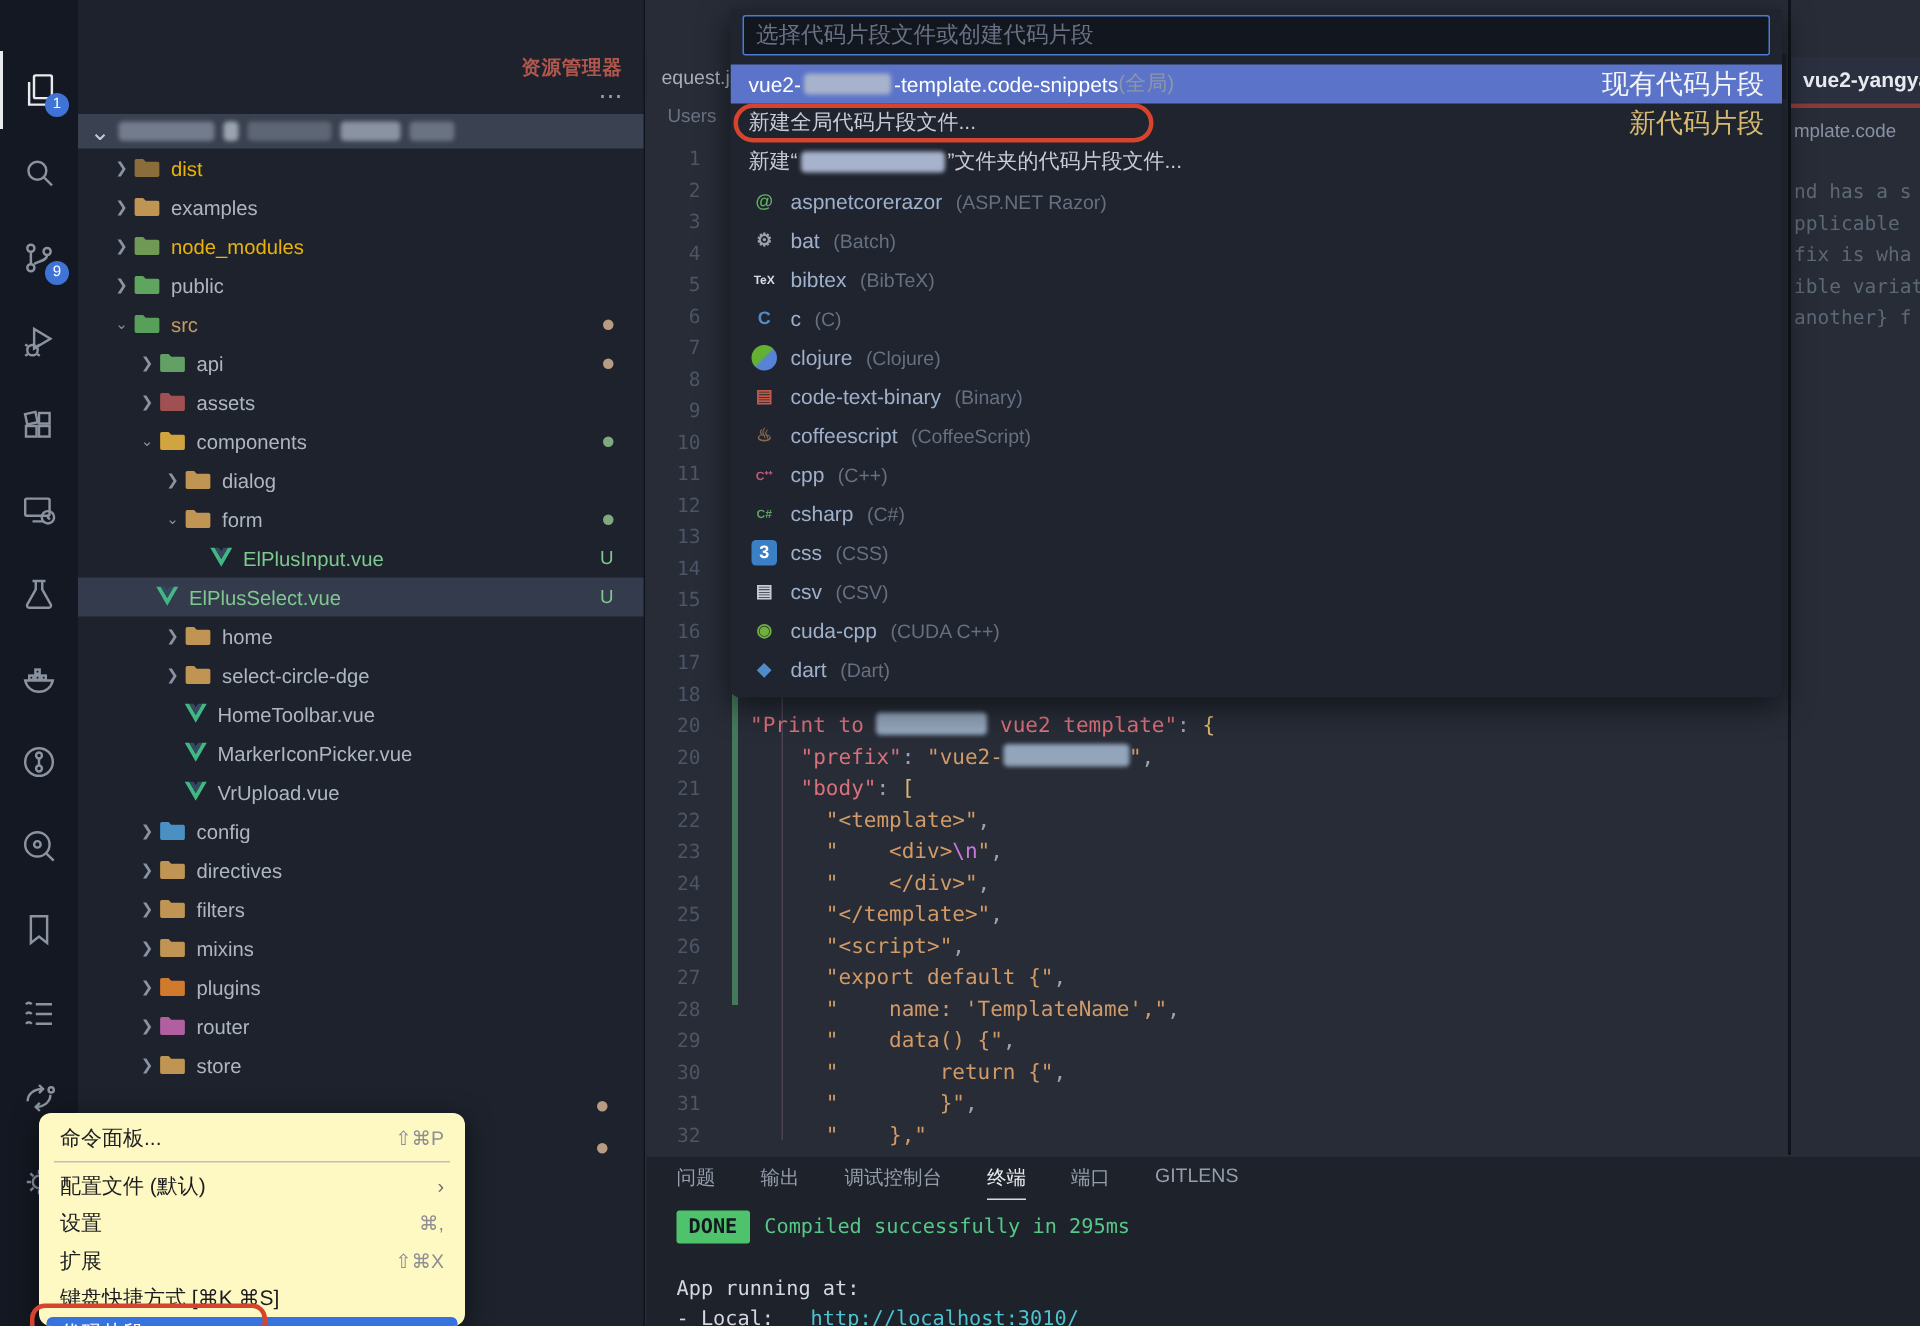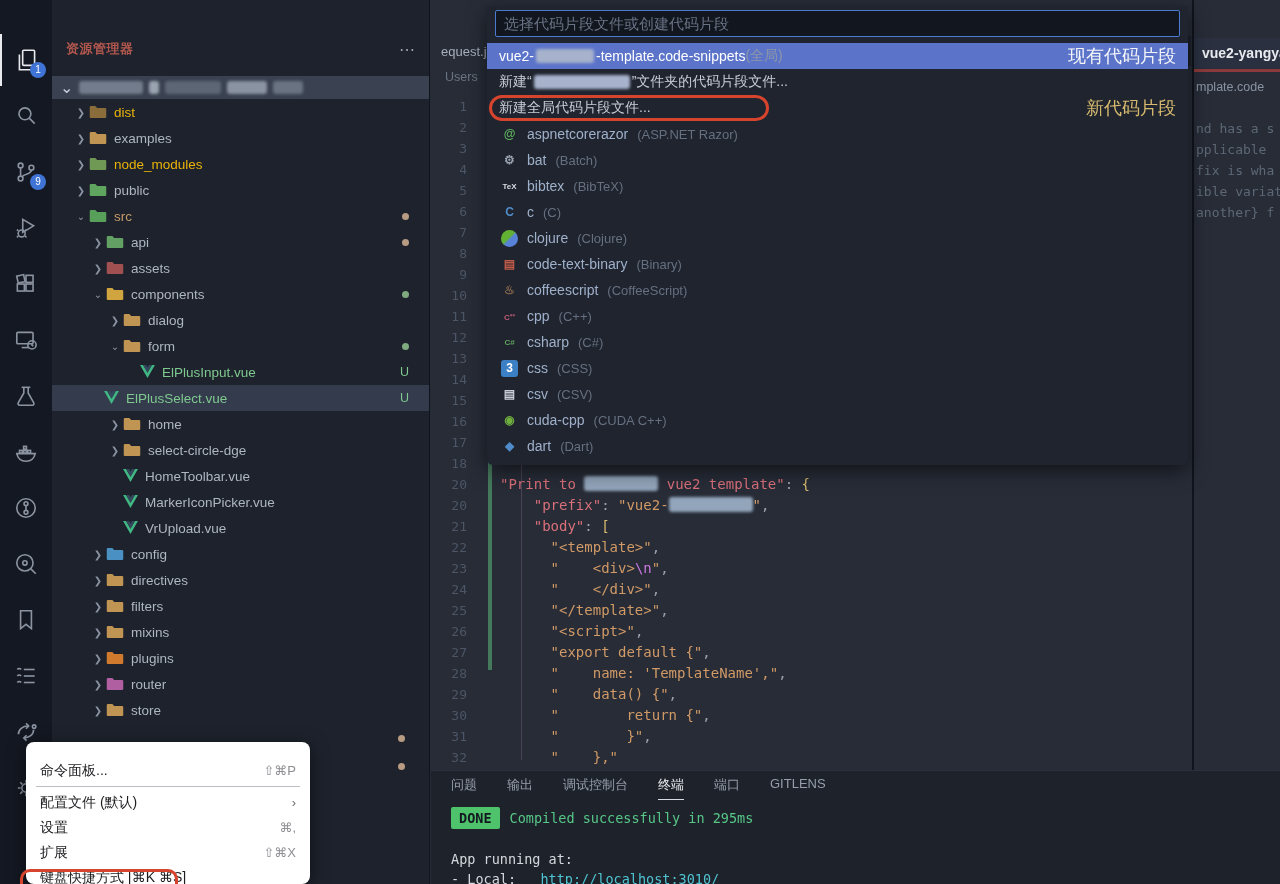--- a/index.html
+++ b/index.html
@@ -9,21 +9,21 @@
 
   
   #activitybar { position:absolute; left:0; top:0; width:52px; height:884px; background:#141822; z-index:5; }
   .act-item { position:absolute; left:0; width:52px; height:52px; display:flex; align-items:center; justify-content:center; color:#8b93a1; cursor:pointer; }
   .act-item.active { color:#e8eaee; border-left:2px solid #e8eaee; }
   .act-item svg { width:26px; height:26px; stroke:currentColor; fill:none; stroke-width:1.5; }
   .act-badge { position:absolute; right:6px; bottom:8px; min-width:16px; height:16px; border-radius:9px; background:#3f74d6; color:#fff; font-size:10px; line-height:16px; text-align:center; padding:0 3px; }
 
   
   #sidebar { position:absolute; left:52px; top:0; width:378px; height:884px; background:#1d222c; z-index:4; border-right:1px solid #10141c; }
-  #sidebar-title-row { position:absolute; top:36px; left:0; right:0; height:26px; display:flex; align-items:center; padding:0 14px; }
+  #sidebar-title-row { position:absolute; top:36px; left:0; right:0; height:26px; display:flex; align-items:flex-end; padding:0 14px;flex-direction:column; }
   #sidebar-title { font-size:13px; letter-spacing:.5px; color:#b2574e; font-weight:bold; }
   #sidebar-more { margin-left:auto; color:#9aa3b2; font-size:16px; cursor:pointer; }
   #tree { position:absolute; top:76px; left:0; right:0; }
   .root-row { height:23px; background:#3a4150; display:flex; align-items:center; padding:0 8px; gap:6px; }
   .root-row .chev { color:#c6ccd6; }
   .blurblock { display:inline-block; height:13px; border-radius:3px; filter:blur(1.5px); }
   .trow { height:26px; display:flex; align-items:center; font-size:13.5px; color:#aeb6c2; position:relative; cursor:pointer; white-space:nowrap; }
   .trow.selected { background:#333b4d; }
   .trow .chev { width:16px; color:#8a93a3; font-size:10px; text-align:center; flex:none; }
   .trow .ficon { width:18px; height:14px; margin-right:7px; flex:none; position:relative; }
@@ -88,21 +88,21 @@
   .ptab { padding-bottom:5px; cursor:pointer; }
   .ptab.active { color:#e8eaee; border-bottom:1.5px solid #d8dae0; }
   #term { position:absolute; top:36px; left:20px; right:8px; font-family:"DejaVu Sans Mono", monospace; font-size:13.5px; }
   #done-badge { display:inline-block; background:#4ec36b; color:#13171f; font-weight:bold; padding:1px 8px; border-radius:2px; }
   #done-text { color:#57c787; margin-left:10px; }
   .term-line { height:20px; line-height:20px; color:#d4d8de; white-space:pre; }
   #term-app { margin-top:22px; }
   .term-link { color:#4fc3d0; }
 
   
-  #menu { position:absolute; left:26px; top:742px; width:284px; height:142px; background:#ffffff; border-radius:8px; box-shadow:0 4px 18px rgba(0,0,0,.5); z-index:30; padding-top:16px; overflow:hidden; }
+  #menu { position:absolute; left:26px; top:742px; width:284px; height:142px; background:#fef9c3; border-radius:8px; box-shadow:0 4px 18px rgba(0,0,0,.5); z-index:30; padding-top:4px; overflow:hidden; }
   .menu-item { height:25px; display:flex; align-items:center; padding:0 14px; font-size:14px; color:#1d1d20; cursor:pointer; }
   .menu-item .sc { margin-left:auto; color:#8e8e93; font-size:13px; }
   .menu-item .subm { margin-left:auto; color:#6e6e73; font-size:13px; }
   .menu-sep { height:1px; background:#bdbdc4; margin:3px 10px; }
   .menu-item.hl { background:#3673df; color:#fff; border-radius:4px; margin:0 5px; padding:2px 9px 0 9px; height:28px; align-items:flex-start; }
   #redbox-menu { position:absolute; left:20px; top:869px; width:158px; height:40px; border:3px solid #d6442e; border-radius:10px; z-index:31; pointer-events:none; }
 </style>
 </head>
 <body>
 
@@ -525,28 +525,28 @@
     </div>
     <div id="qp-rows">
         <div class="qp-row selected">
           <span>vue2-</span>
           <span class="qp-censor" style="width: 58px;"></span>
           <span>-template.code-snippets </span>
           <span class="qp-dim">(全局)</span>
           <span class="qp-right white">现有代码片段</span>
         </div>
         <div class="qp-row">
+          <span>新建全局代码片段文件...</span>
+          <span class="qp-right gold">新代码片段</span>
+          <div id="redbox-qp"></div>
+        </div>
+        <div class="qp-row">
           <span>新建“</span>
           <span class="qp-censor" style="width: 96px;"></span>
           <span>”文件夹的代码片段文件...</span>
-        </div>
-        <div class="qp-row">
-          <span>新建全局代码片段文件...</span>
-          <span class="qp-right gold">新代码片段</span>
-          <div id="redbox-qp"></div>
         </div>
       </div>
     <div id="qp-langs">
         <div class="lang-row">
           <span class="lang-ic" style="color: rgb(95, 179, 95);">@</span>
           <span class="lang-name">aspnetcorerazor</span>
           <span class="lang-desc">(ASP.NET Razor)</span>
         </div>
         <div class="lang-row">
           <span class="lang-ic" style="color: rgb(154, 162, 176);">⚙</span>

